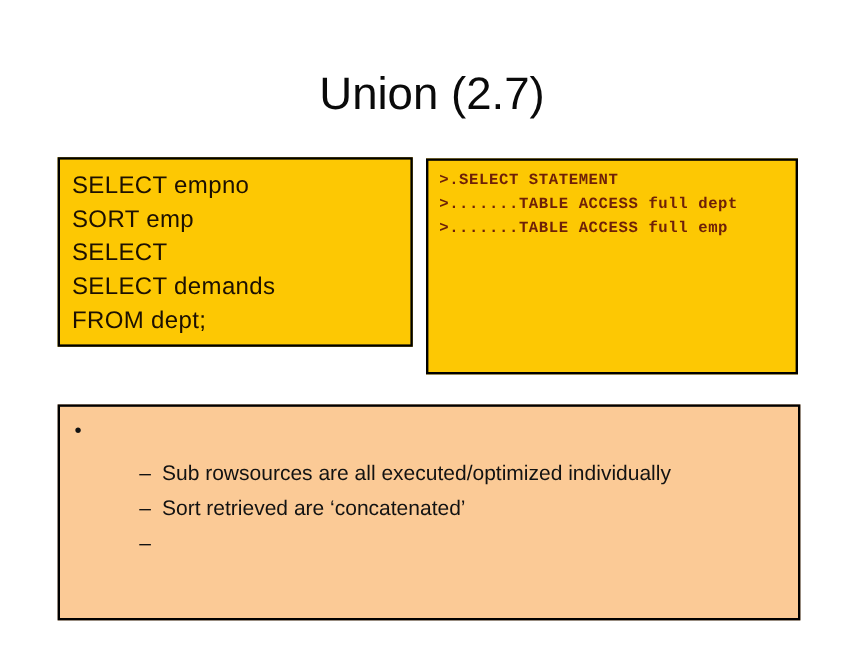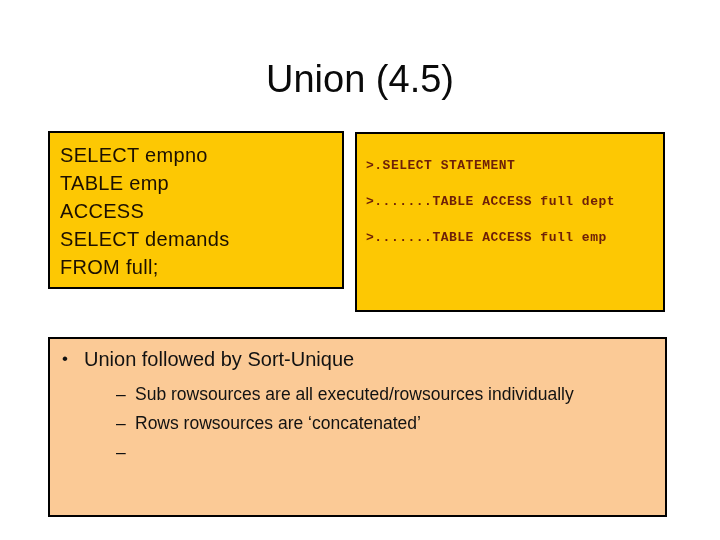--- a/index.html
+++ b/index.html
@@ -52,21 +52,20 @@
     padding: 6px 0 0 9px;
   }
   .plan-line {
     font-family: "Liberation Mono", "DejaVu Sans Mono", monospace;
     font-size: 13px;
     font-weight: bold;
     line-height: 20px;
     color: #6e2008;
     letter-spacing: 0.5px;
     white-space: pre;
-    margin-top: 16px;
   }
   .notes-box {
     left: 48px;
     top: 337px;
     width: 619px;
     height: 180px;
     background: #fbca96;
     padding-top: 7px;
   }
   .heading-row {
@@ -92,49 +91,48 @@
   .sub-dash {
     width: 19px;
     flex: 0 0 19px;
   }
 </style>
 </head>
 <body>
 
 <div class="slide">
 
-  <h1 class="title">Union (4.5)</h1>
+  <h1 class="title">Union (2.7)</h1>
 
   <div class="box sql-box">
     <div class="sql-line">SELECT empno</div>
-    <div class="sql-line">TABLE emp</div>
-    <div class="sql-line">ACCESS</div>
+    <div class="sql-line">SORT emp</div>
+    <div class="sql-line">SELECT</div>
     <div class="sql-line">SELECT demands</div>
-    <div class="sql-line">FROM full;</div>
+    <div class="sql-line">FROM dept;</div>
   </div>
 
   <div class="box plan-box">
     <div class="plan-line">&gt;.SELECT STATEMENT</div>
     <div class="plan-line">&gt;.......TABLE ACCESS full dept</div>
     <div class="plan-line">&gt;.......TABLE ACCESS full emp</div>
   </div>
 
   <div class="box notes-box">
     <div class="heading-row">
       <span class="heading-bullet">•</span>
-      <span>Union followed by Sort-Unique</span>
     </div>
     <div class="sub-rows">
       <div class="sub-row">
         <span class="sub-dash">–</span>
-        <span>Sub rowsources are all executed/rowsources individually</span>
+        <span>Sub rowsources are all executed/optimized individually</span>
       </div>
       <div class="sub-row">
         <span class="sub-dash">–</span>
-        <span>Rows rowsources are ‘concatenated’</span>
+        <span>Sort retrieved are ‘concatenated’</span>
       </div>
       <div class="sub-row">
         <span class="sub-dash">–</span>
       </div>
     </div>
   </div>
 
 </div>
 
 </body></html>

